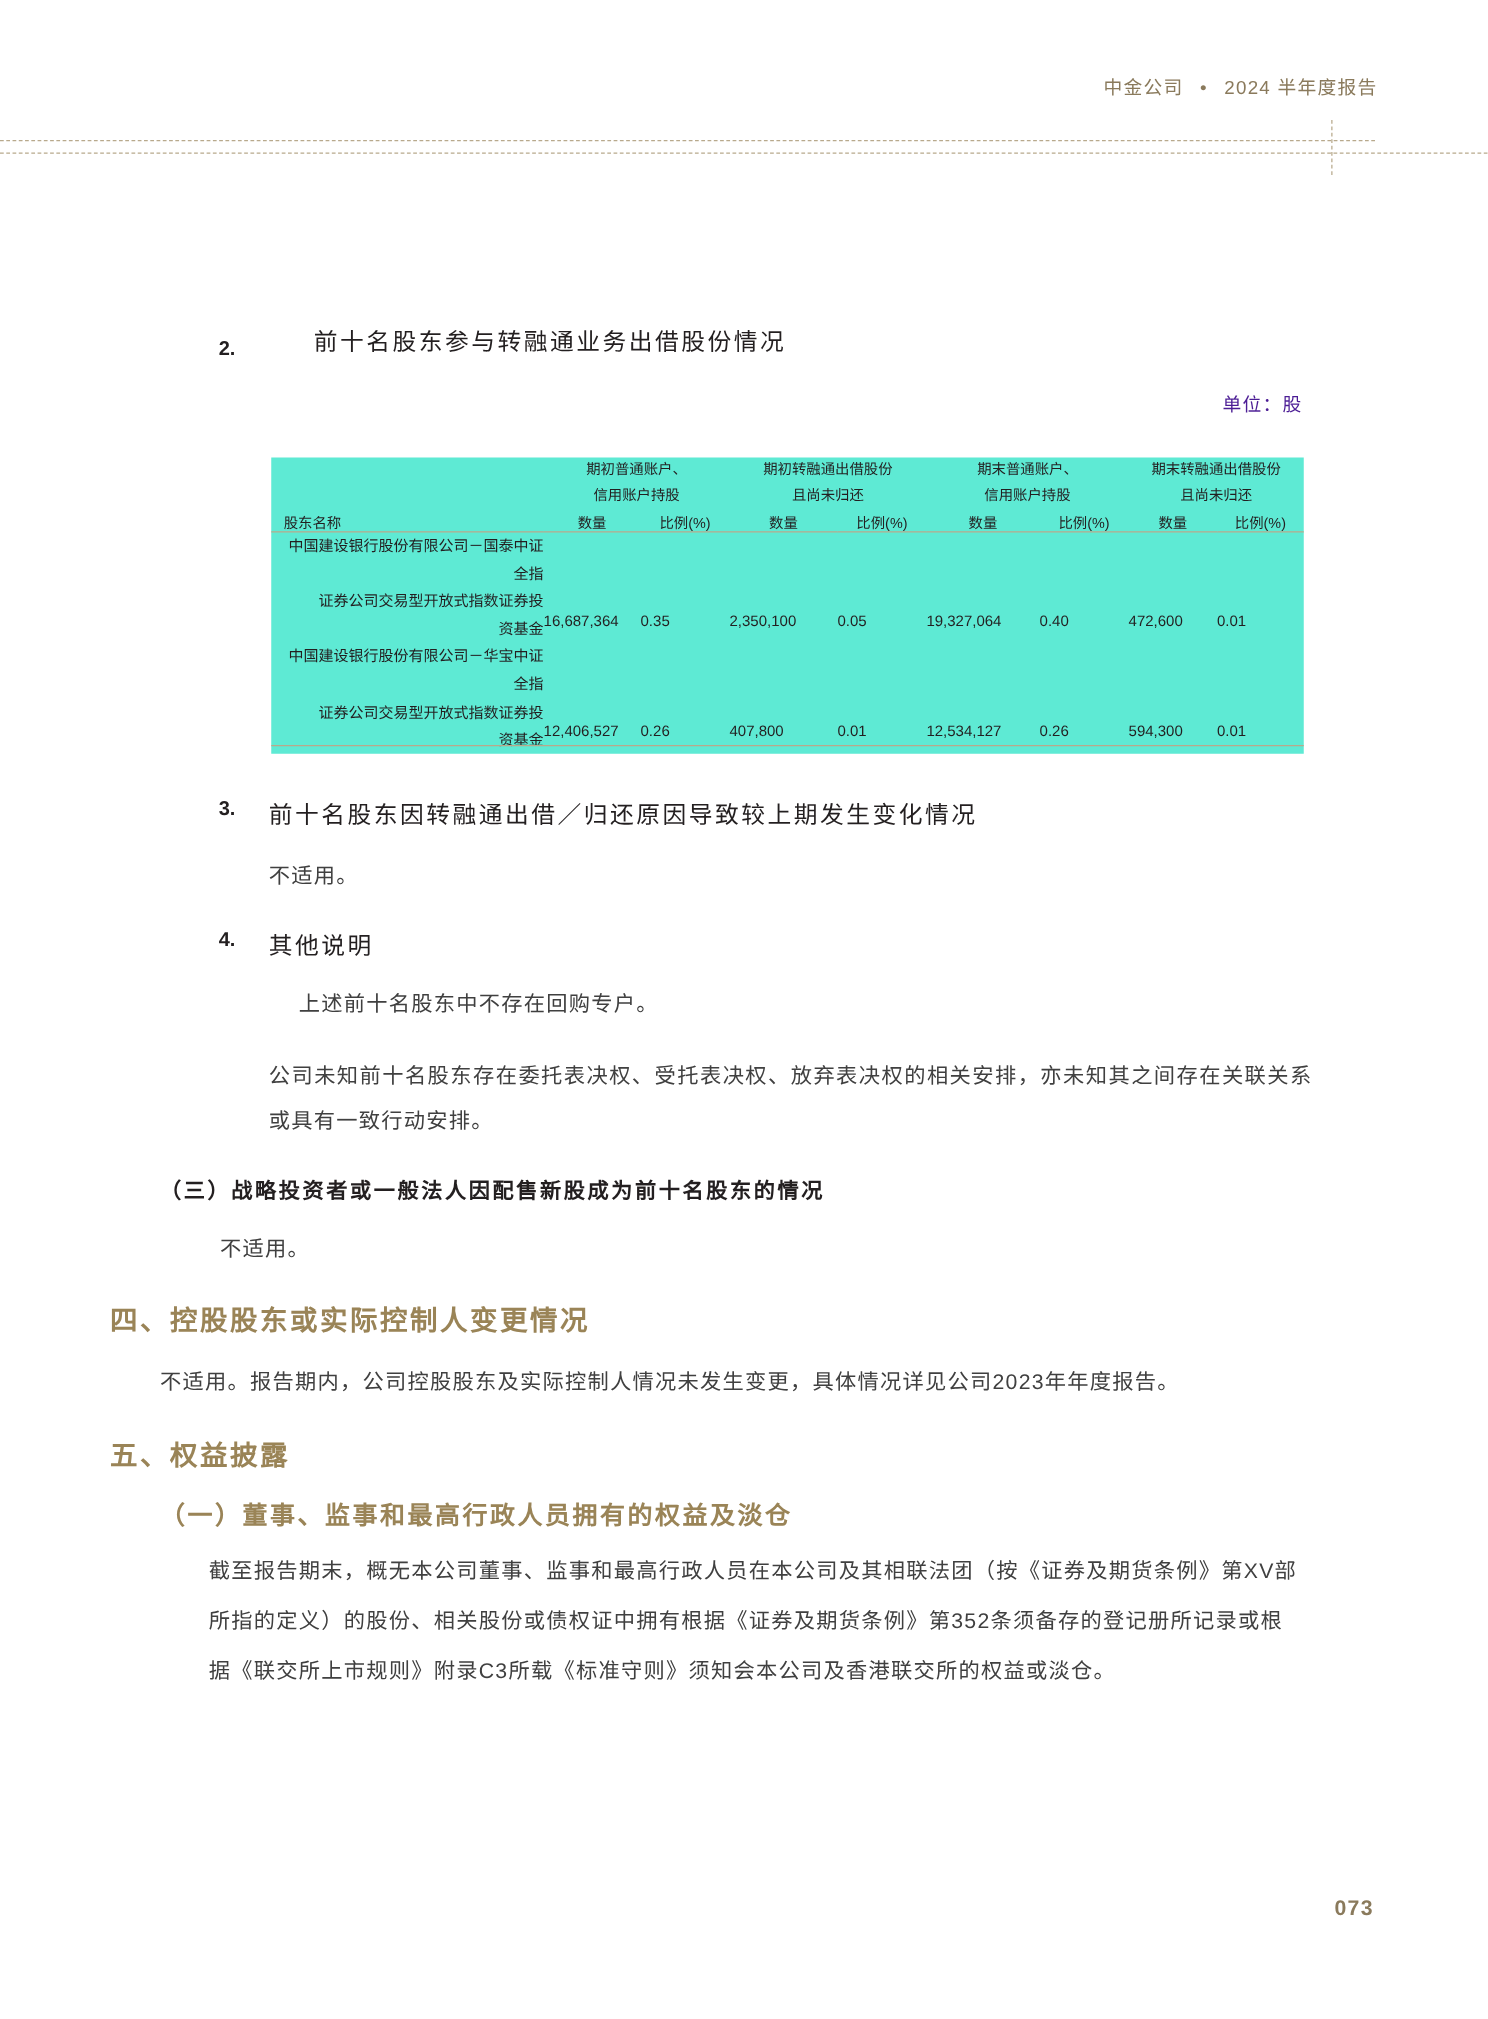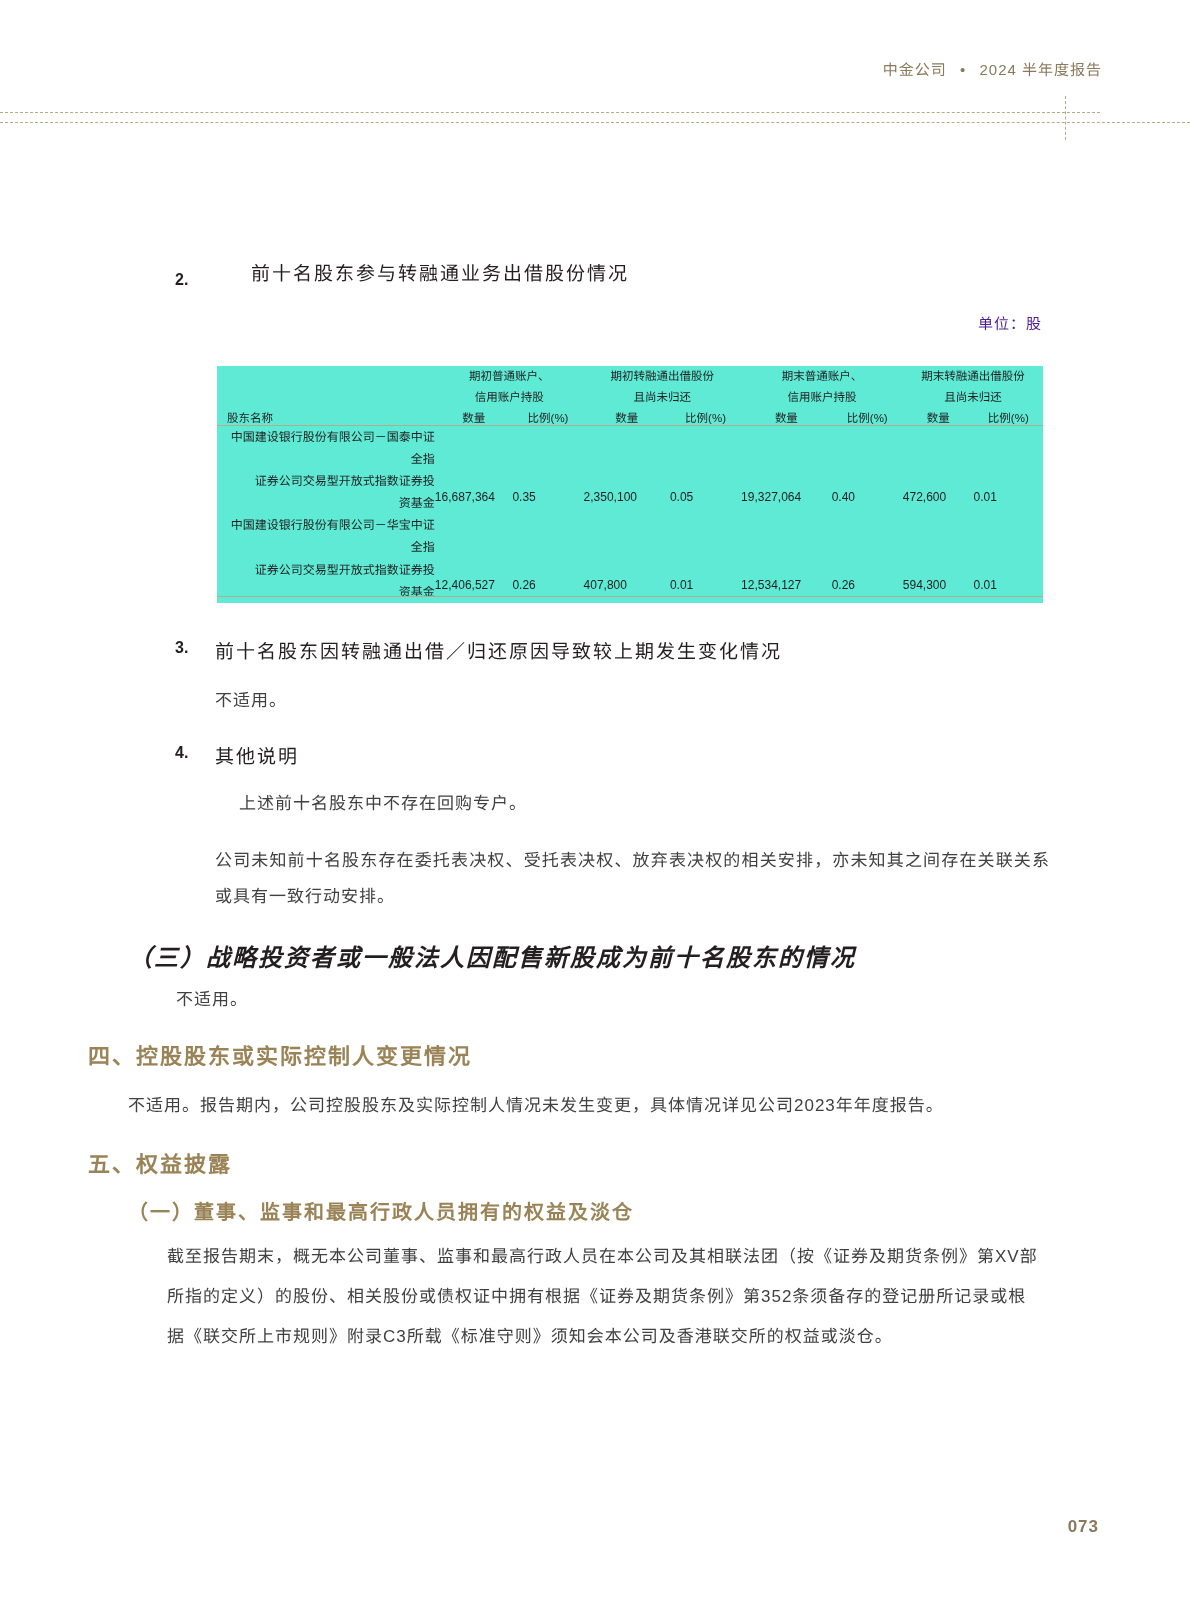--- a/index.html
+++ b/index.html
@@ -179,24 +179,23 @@
     font-size: 22px;
   }
   .h-lvl2 {
     left: 128px;
     font-size: 20px;
   }
   .h-dark {
     position: absolute;
     color: #231f20;
     font-weight: bold;
-    font-size: 24px;
+    font-size: 17px;
     letter-spacing: 2px;
     left: 128px;
-    font-style: italic;
   }
 
   .page-number {
     position: absolute;
     right: 91px;
     bottom: 78px;
     font-size: 17px;
     font-weight: bold;
     color: #8a7a5c;
     letter-spacing: 1px;

